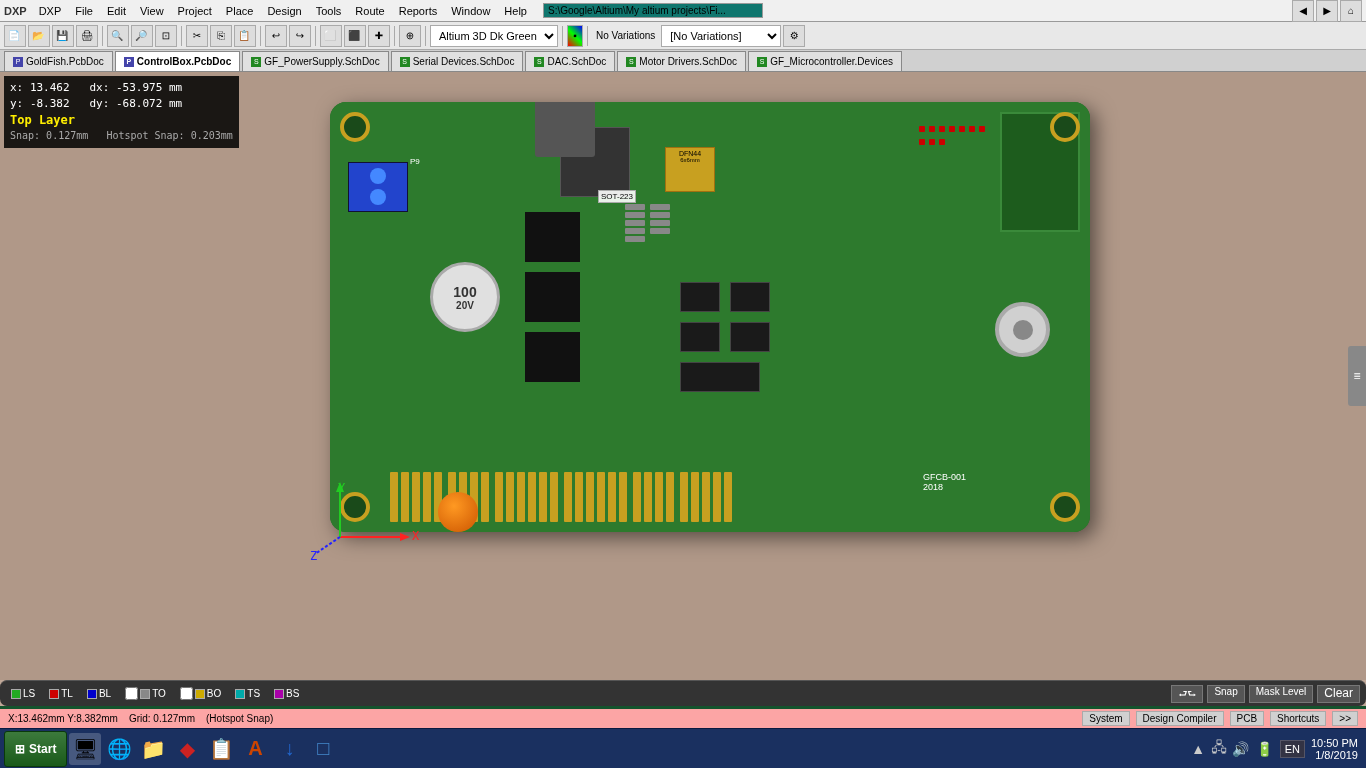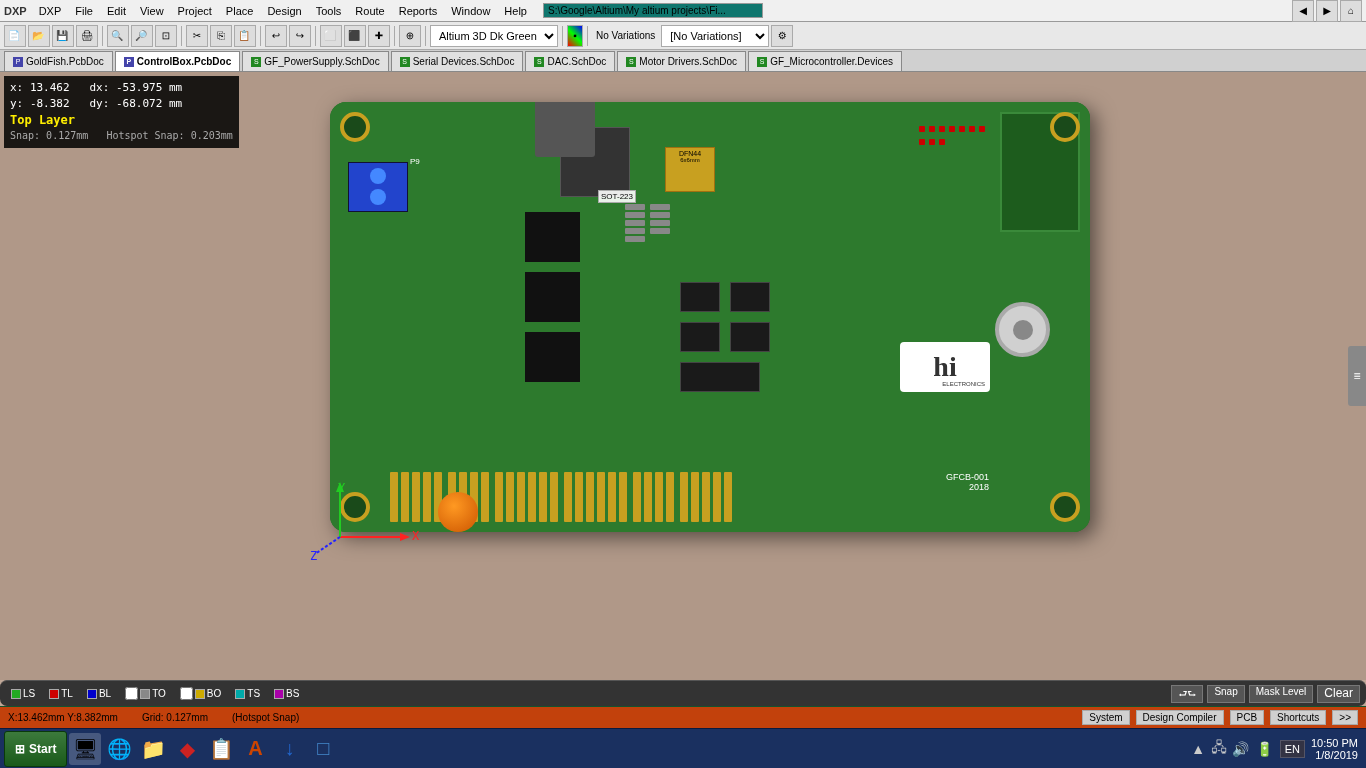--- a/index.html
+++ b/index.html
@@ -353,27 +353,27 @@
       background: #555;
       border: 1px solid #777;
       color: #fff;
       font-size: 12px;
       cursor: pointer;
     }
 
     
     #statusbar {
       height: 22px;
-      background: #c2410c;
-      border-top: 1px solid #14532d;
+      background: #fca5a5;
+      border-top: 3px solid #14532d;
       display: flex;
       align-items: center;
       padding: 0 8px;
       font-size: 10px;
-      gap: 24px;
+      gap: 11px;
     }
     #statusbar .status-right {
       margin-left: auto;
       display: flex;
       gap: 6px;
     }
     .status-btn {
       padding: 1px 6px;
       background: #d0d0d0;
       border: 1px solid #aaa;
@@ -522,25 +522,25 @@
       font-size: 7px;
       color: #000;
       text-align: center;
       padding-top: 2px;
     }
 
     
     .gfcb-label {
       position: absolute;
       bottom: 40px;
-      right: 101px;
+      right: 124px;
       color: #fff;
       font-size: 9px;
       z-index: 4;
-      text-align: right;
+      text-align: left;
     }
   </style>
 </head>
 <body>
 
 <div id="menubar">
   <span class="logo">DXP</span>
   <span class="menu-item">DXP</span>
   <span class="menu-item">File</span>
   <span class="menu-item">Edit</span>
@@ -585,21 +585,21 @@
   <div class="tb-sep"></div>
   <div class="tb-btn">⊕</div>
   <div class="tb-sep"></div>
   <select class="tb-dropdown">
     <option>Altium 3D Dk Green</option>
   </select>
   <div class="tb-sep"></div>
   <div class="tb-btn" style="width:16px; background: linear-gradient(45deg, #f00,#0f0,#00f);">▪</div>
   <div class="tb-sep"></div>
   <span style="font-size:10px; padding:0 4px;">No Variations</span>
-  <select class="tb-dropdown" style="width:108px;">
+  <select class="tb-dropdown" style="width:120px;">
     <option>[No Variations]</option>
   </select>
   <div class="tb-btn">⚙</div>
 </div>
 
 <div id="tabsbar">
   <div class="tab">
     <span class="tab-icon" style="background:#4444aa; font-size:7px; color:#fff;">P</span>
     <span>GoldFish.PcbDoc</span>
   </div>
@@ -658,20 +658,24 @@
         <div class="mount-hole" style="bottom:10px; right:10px;"></div>
 
         <div class="usb-connector"></div>
 
         <div class="blue-module">
           <div class="blue-dot"></div>
           <div class="blue-dot"></div>
         </div>
         <div style="position:absolute; top:55px; left:80px; color:#fff; font-size:8px; z-index:5;">P9</div>
 
+        <div class="large-cap">
+          <span style="font-size:14px; font-weight:bold;">100</span>
+          <span style="font-size:10px;">20V</span>
+        </div>
 
         <div class="sot-label">SOT-223</div>
 
         <div class="ic-chip" style="top:25px; left:230px; width:70px; height:70px; background:#333;">
           <div class="ic-label"></div>
         </div>
 
         <div class="dfn-chip">
           <div class="dfn-label">DFN44</div>
           <div style="font-size:6px; text-align:center; color:#000;">6x6mm</div>
@@ -723,24 +727,20 @@
           <div class="res" style="margin:2px 0;"></div>
           <div class="res" style="margin:2px 0;"></div>
         </div>
         <div style="position:absolute; top:100px; left:320px;">
           <div class="res" style="margin:2px 0;"></div>
           <div class="res" style="margin:2px 0;"></div>
           <div class="res" style="margin:2px 0;"></div>
           <div class="res" style="margin:2px 0;"></div>
         </div>
 
-        <div class="hie-logo">
-          <span class="hie-logo-text">hi</span>
-          <div style="position:absolute; bottom:5px; right:5px; font-size:6px; color:#333;">ELECTRONICS</div>
-        </div>
 
         <div class="gfcb-label">
           <div>GFCB-001</div>
           <div>2018</div>
         </div>
 
         <div class="sma">
           <div class="sma-inner"></div>
         </div>
 

